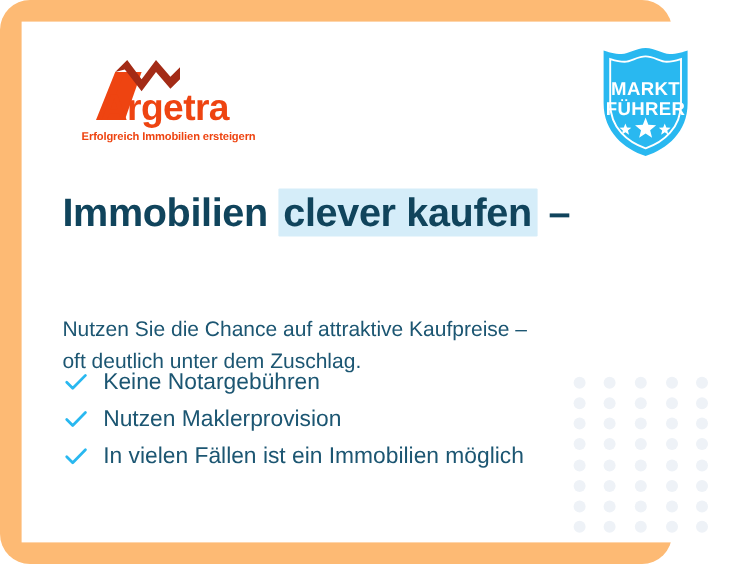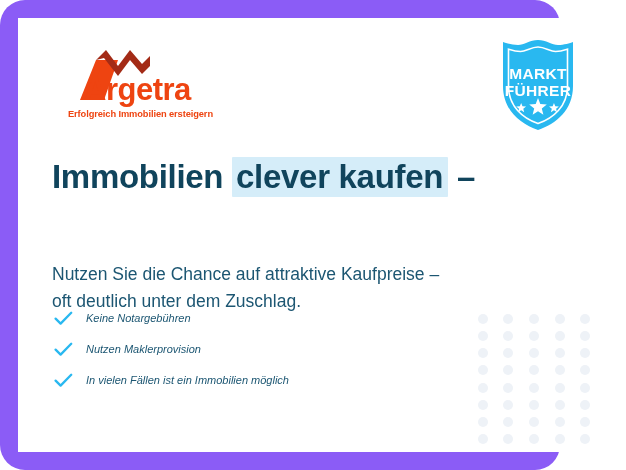--- a/index.html
+++ b/index.html
@@ -12,21 +12,21 @@
     height: 470px;
     overflow: hidden;
     font-family: "Liberation Sans", sans-serif;
   }
 
   
   #ad-banner {
     position: relative;
     width: 560px;
     height: 470px;
-    background: #8b5cf6;
+    background: #fdba74;
     box-sizing: border-box;
     border-radius: 25px;
   }
 
   
   #card {
     position: absolute;
     left: 18px;
     top: 18px;
     width: 590px;
@@ -132,25 +132,24 @@
     height: 31px;
   }
   #benefits .check {
     flex: 0 0 32px;
     display: flex;
     align-items: center;
     justify-content: flex-start;
   }
   #benefits .check svg { display: block; }
   #benefits .btext {
-    font-size: 11px;
+    font-size: 19px;
     color: #1c5672;
     white-space: nowrap;
     line-height: 1;
-    font-style: italic;
   }
 </style>
 </head>
 <body>
 
 <div id="ad-banner">
 
   <div id="card">
 
     <div id="dot-grid">

